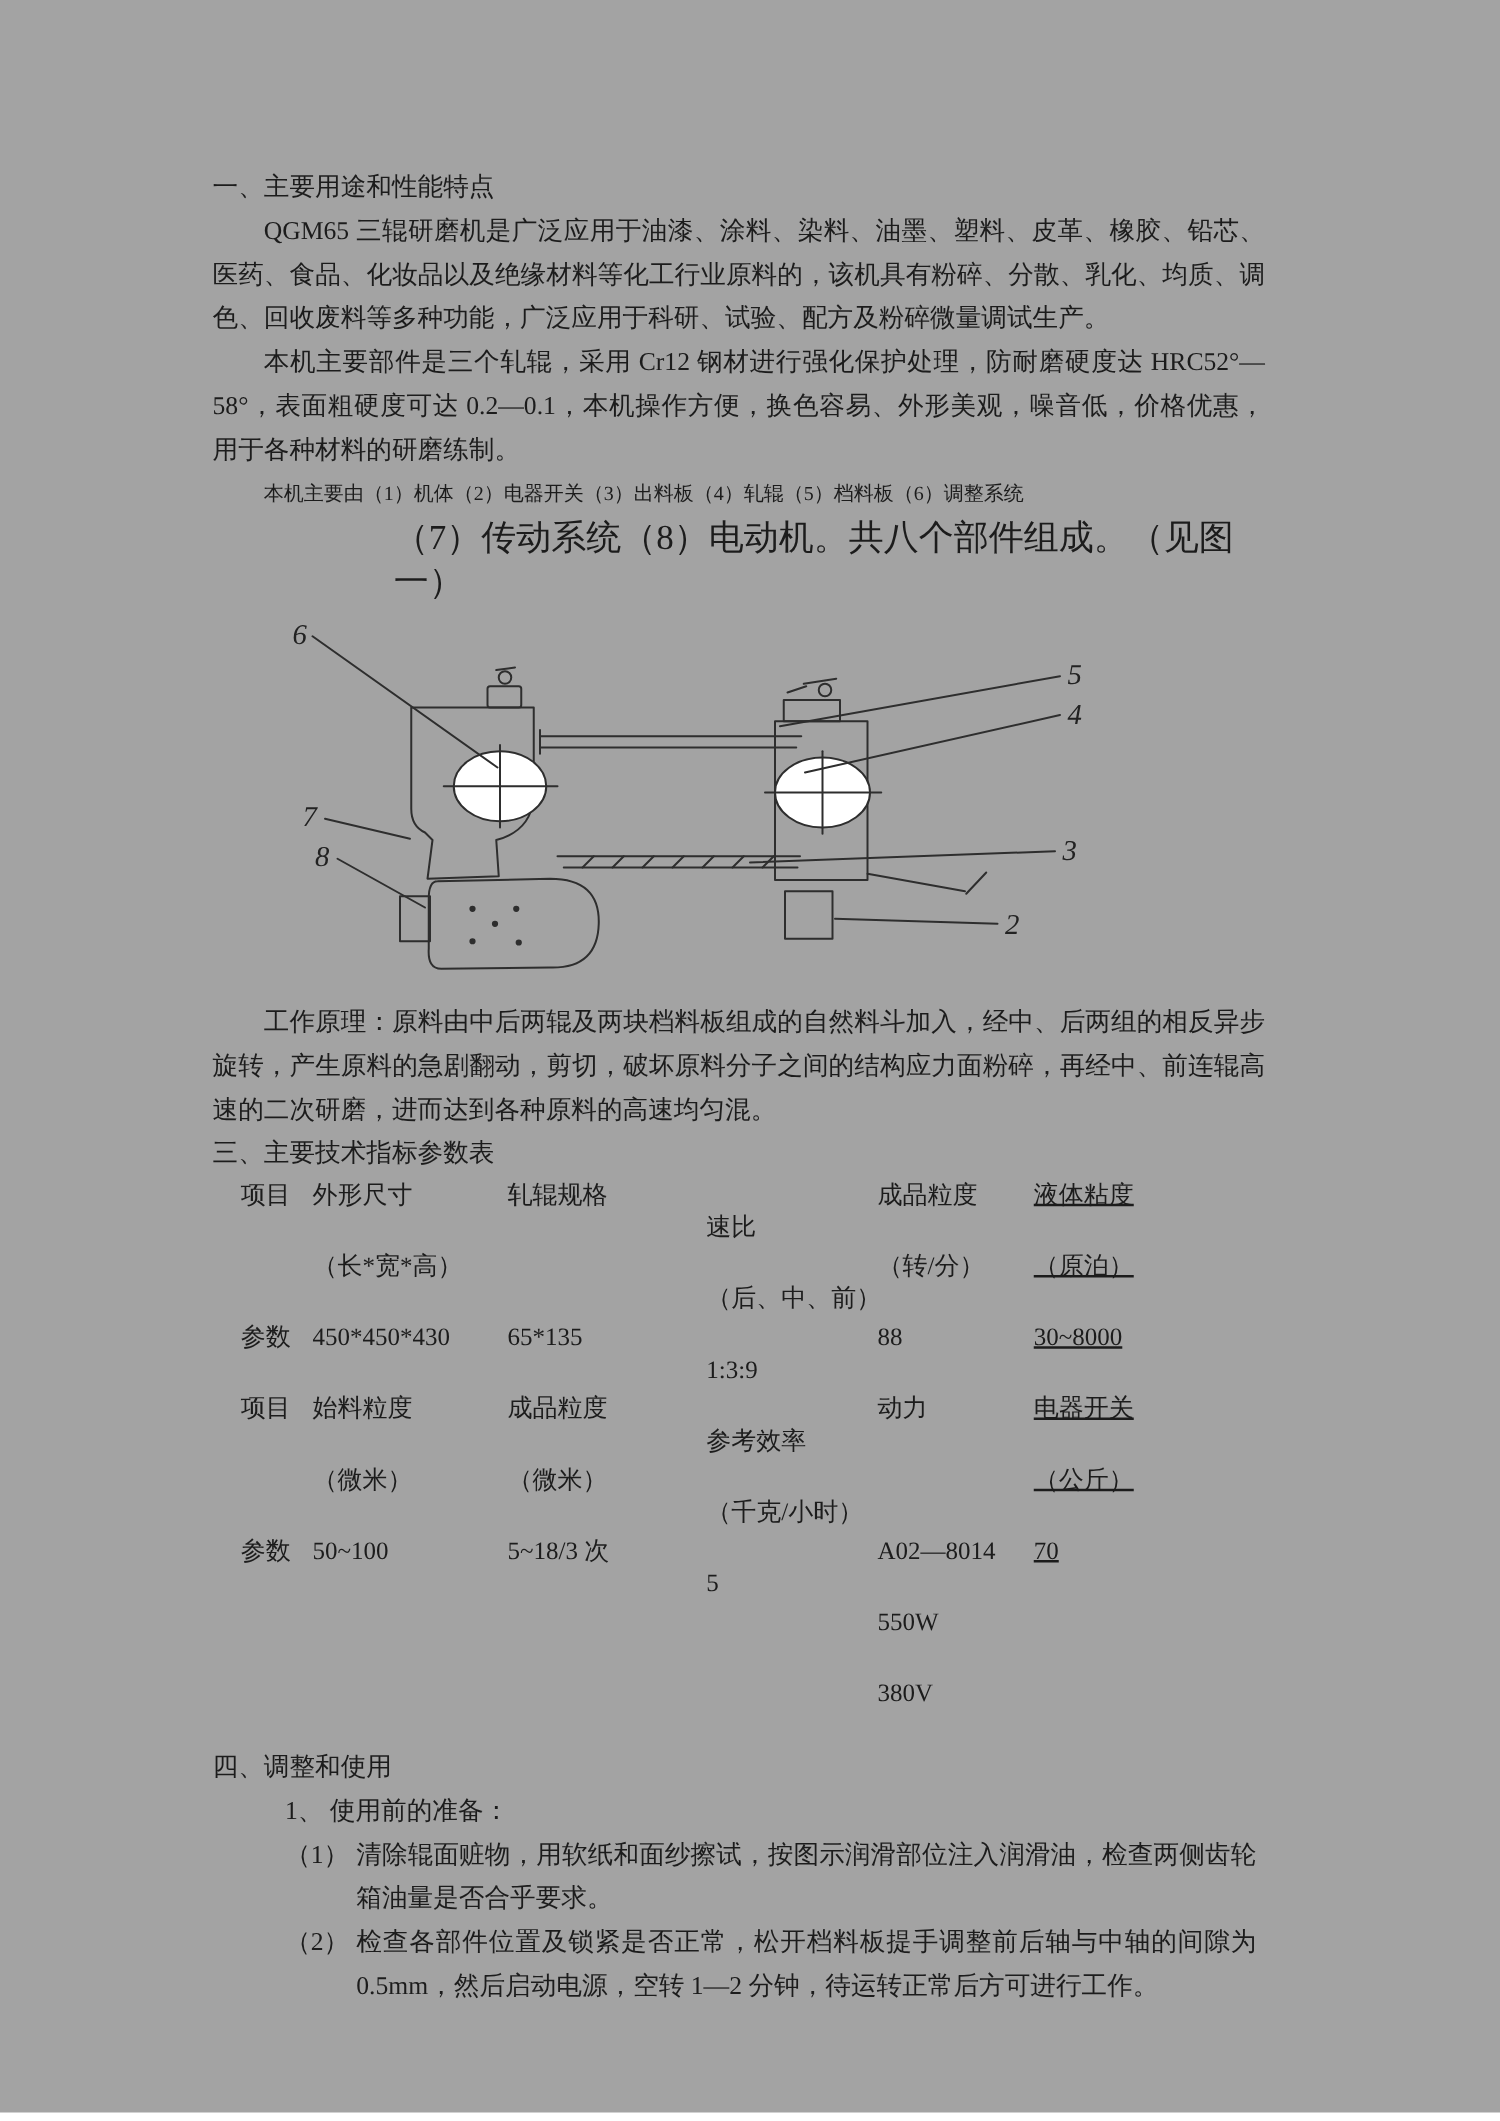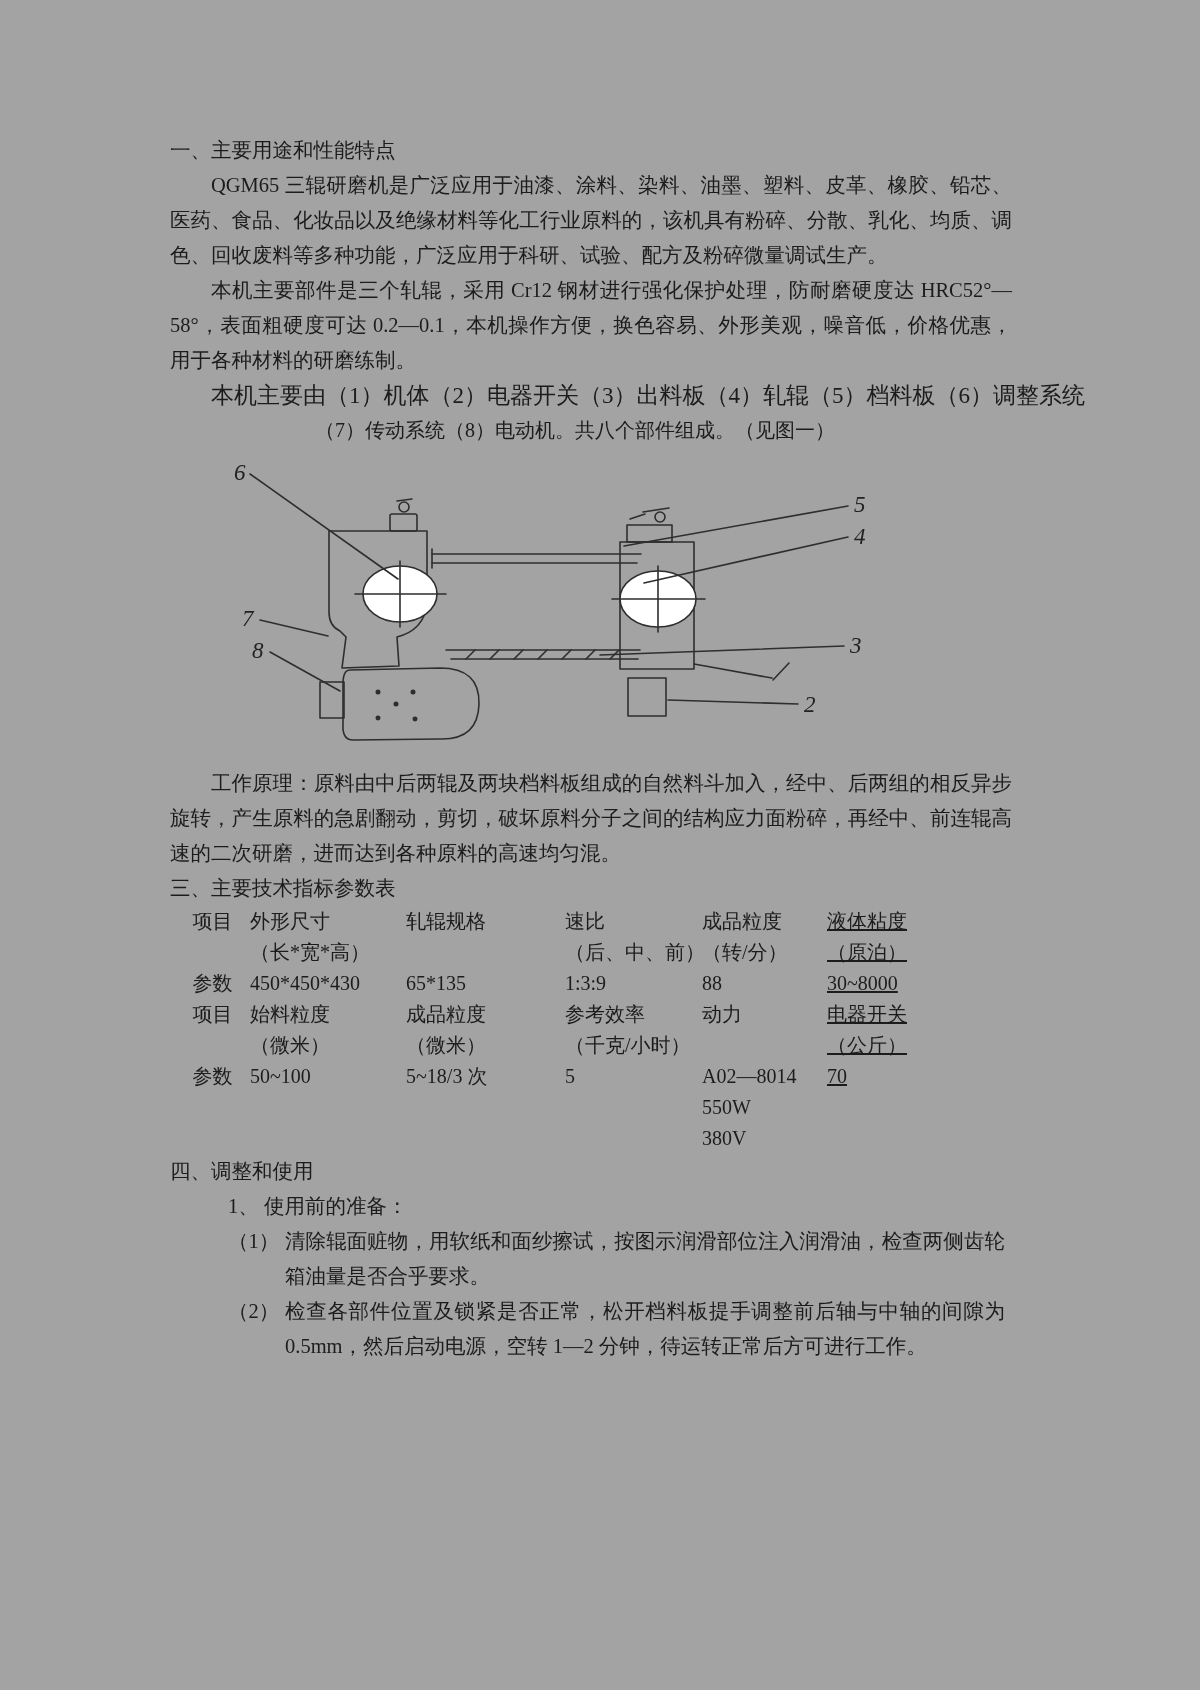--- a/index.html
+++ b/index.html
@@ -13,35 +13,35 @@
     overflow:hidden;
   }
   .page {
     position:relative;
     width:1200px; height:1690px;
     padding:133px 188px 16px 170px;
     background:#a3a3a3;
   }
   .heading { text-align:left; }
   p.indent { text-indent:41px; text-align:justify; }
-  .parts1 { text-indent:41px; white-space:nowrap; font-size:23px; }
-  .parts2 { padding-left:145px; font-size:20px; }
+  .parts1 { text-indent:41px; white-space:nowrap; font-size:16px; }
+  .parts2 { padding-left:145px; font-size:28px; }
   .figure-wrap {
     width:660px; height:290px;
     margin:6px 0 22px 58px;
     position:relative;
   }
   .figure-wrap svg { display:block; }
   .spec-table { width:802px; font-size:20px; }
   .spec-row { display:flex; line-height:31px; }
   .spec-cell { min-height:31px; white-space:nowrap; }
   .spec-cell.c0 { width:80px; text-align:center; padding-left:5px; }
   .spec-cell.c1 { width:156px; }
   .spec-cell.c2 { width:159px; }
-  .spec-cell.c3 { width:137px; }
+  .spec-cell.c3 { width:137px;margin-top:26px; }
   .spec-cell.c4 { width:125px; }
   .spec-cell.c5 { width:143px;text-decoration:underline; }
   .list-title { padding-left:58px; }
   .list-item { display:flex; padding-left:58px; }
   .list-item .marker { width:57px; flex:0 0 57px; }
   .list-item .itext { width:720px; flex:0 0 720px; text-align:justify; }
   .diagram-label { font-style:italic; }
 </style>
 </head>
 <body>

